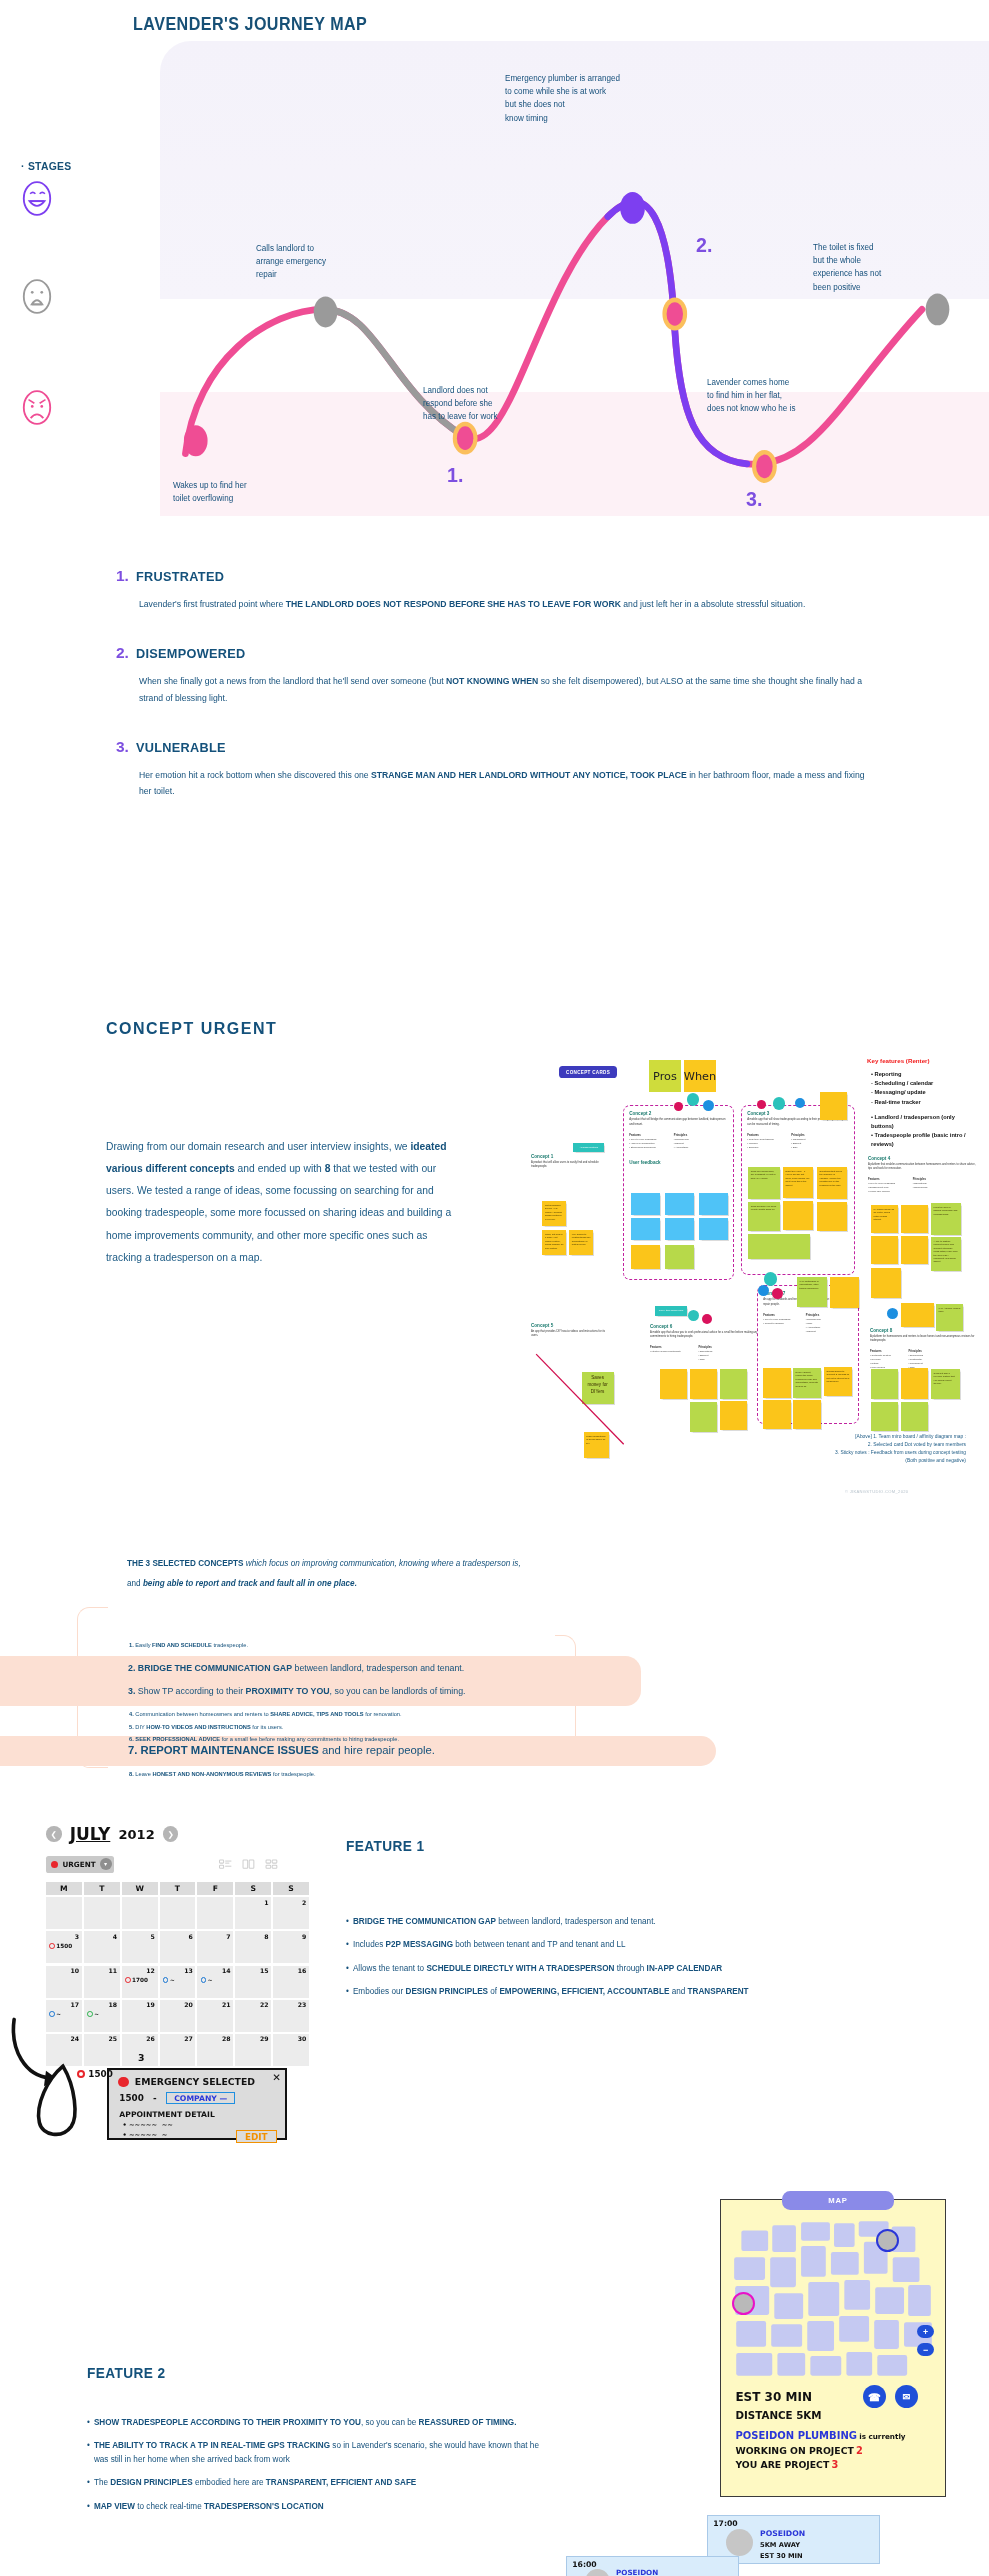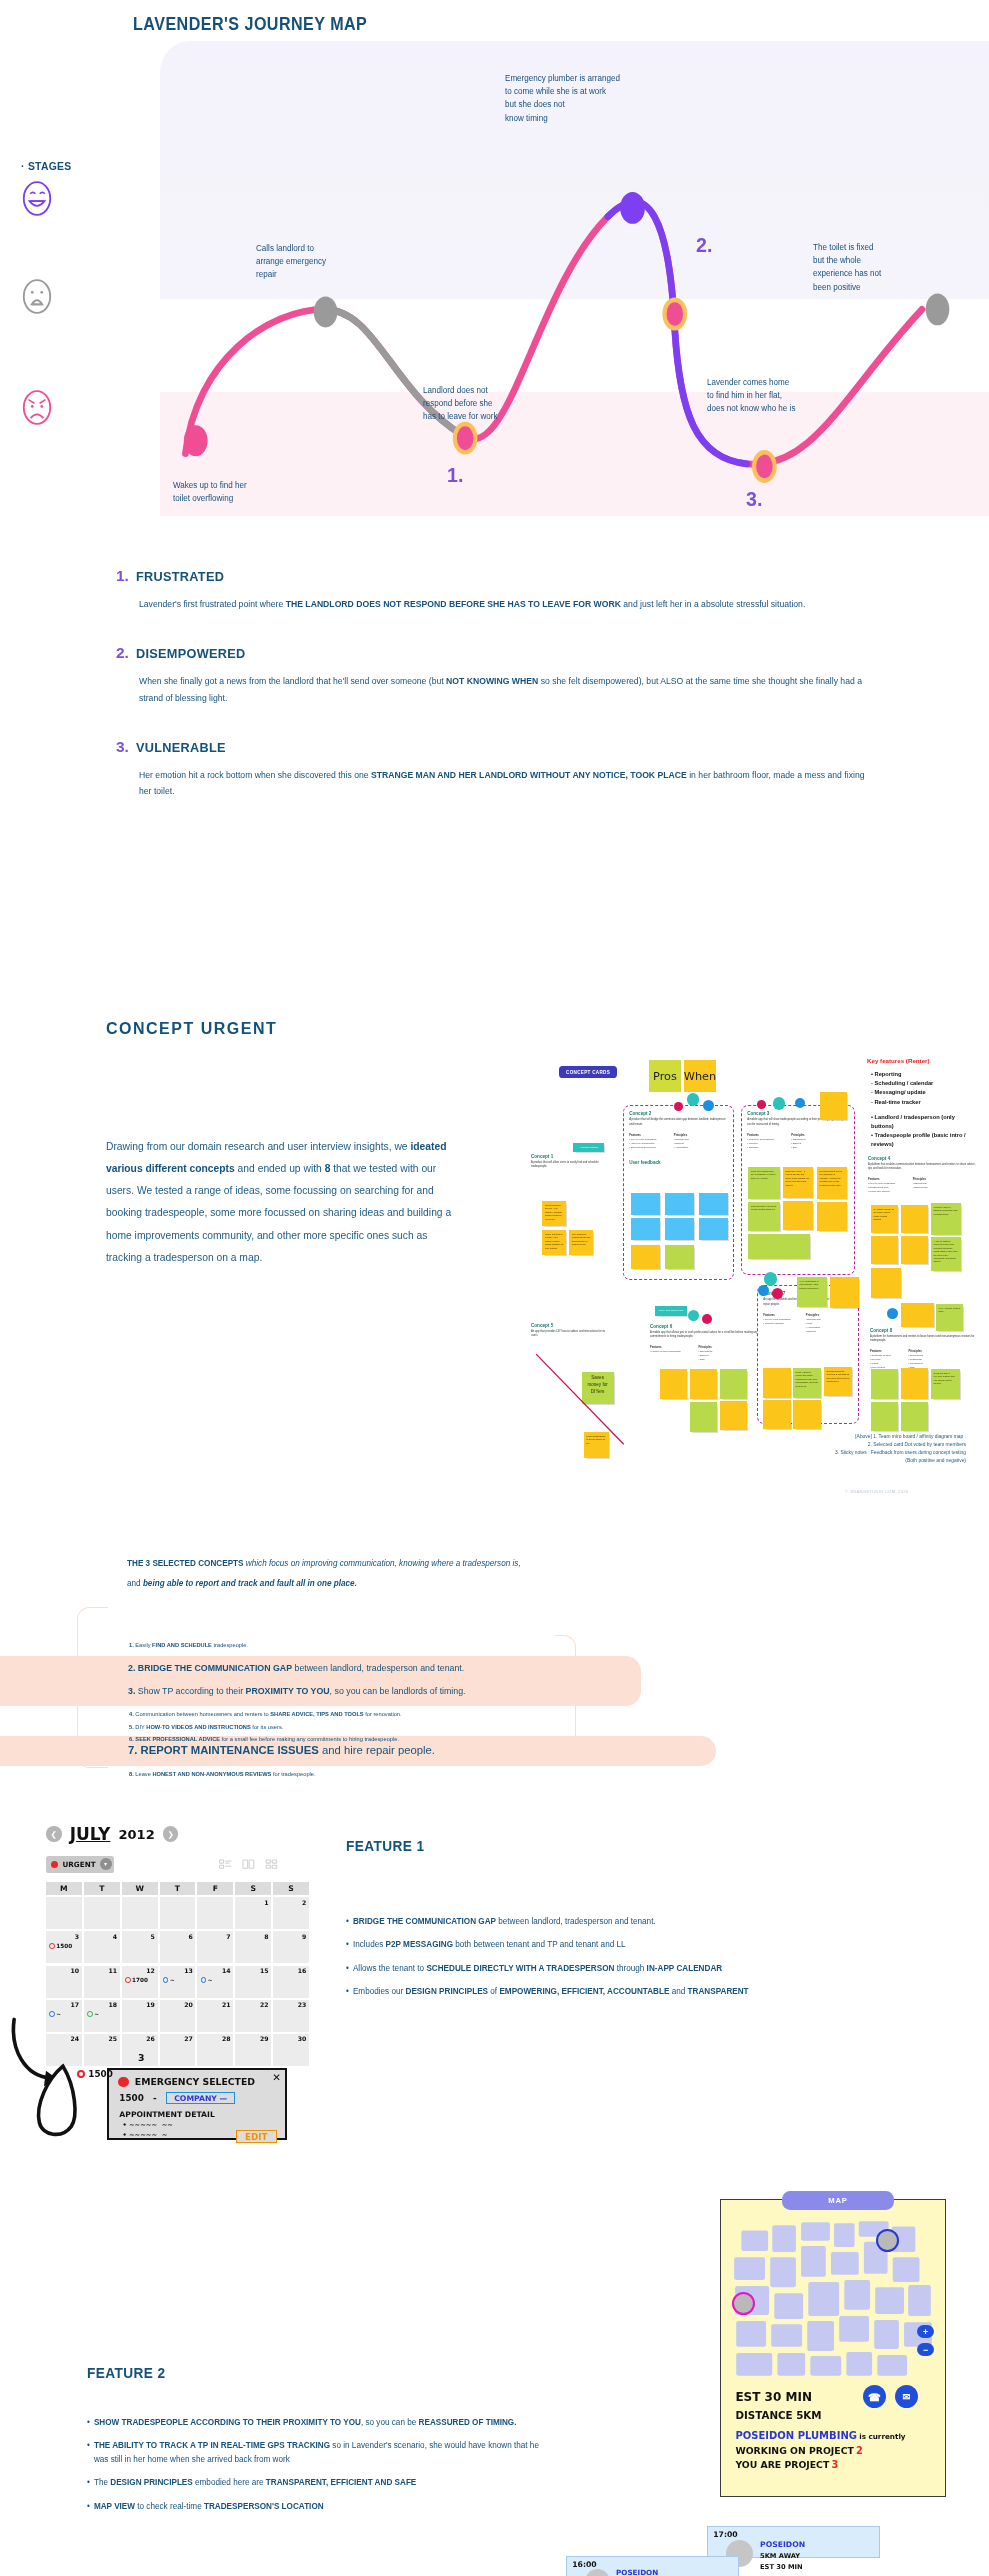--- a/index.html
+++ b/index.html
@@ -774,21 +774,21 @@
       <span class="hw" style="font-size:7.2px;">is currently</span><br>
       <span class="hw" style="font-size:9.3px;">WORKING ON PROJECT</span>
       <span class="hw hw-red" style="font-size:9.8px;">2</span><br>
       <span class="hw" style="font-size:9.3px;">YOU ARE PROJECT</span>
       <span class="hw hw-red" style="font-size:9.8px;">3</span>
     </div>
     <div class="map-btn" style="left:142px;top:185px;width:23px;height:23px;font-size:10.3px;">☎</div>
     <div class="map-btn" style="left:174px;top:185px;width:23px;height:23px;font-size:9.3px;">✉</div>
   </div>
 
-  <div class="notif" style="left:707px;top:367px;width:173px;height:32px;">
+  <div class="notif" style="left:707px;top:356px;width:173px;height:49px;">
     <div class="hw" style="position:absolute;left:5.2px;top:3.1px;font-size:7.7px;">17:00</div>
     <div style="position:absolute;left:17.5px;top:13.4px;width:27px;height:27px;border-radius:50%;background:#c6c6c6;"></div>
     <div class="hw hw-blue" style="position:absolute;left:52px;top:13.4px;font-size:7.7px;">POSEIDON</div>
     <div class="hw" style="position:absolute;left:52px;top:25px;font-size:6.7px;">5KM AWAY</div>
     <div class="hw" style="position:absolute;left:52px;top:36px;font-size:6.7px;">EST 30 MIN</div>
   </div>
   <div class="notif" style="left:566px;top:397px;width:173px;height:44px;">
     <div class="hw" style="position:absolute;left:5.2px;top:3.1px;font-size:7.7px;">16:00</div>
     <div style="position:absolute;left:17.5px;top:12.4px;width:25px;height:25px;border-radius:50%;background:#c6c6c6;"></div>
     <div class="hw hw-blue" style="position:absolute;left:49px;top:11.3px;font-size:7.2px;">POSEIDON</div>

